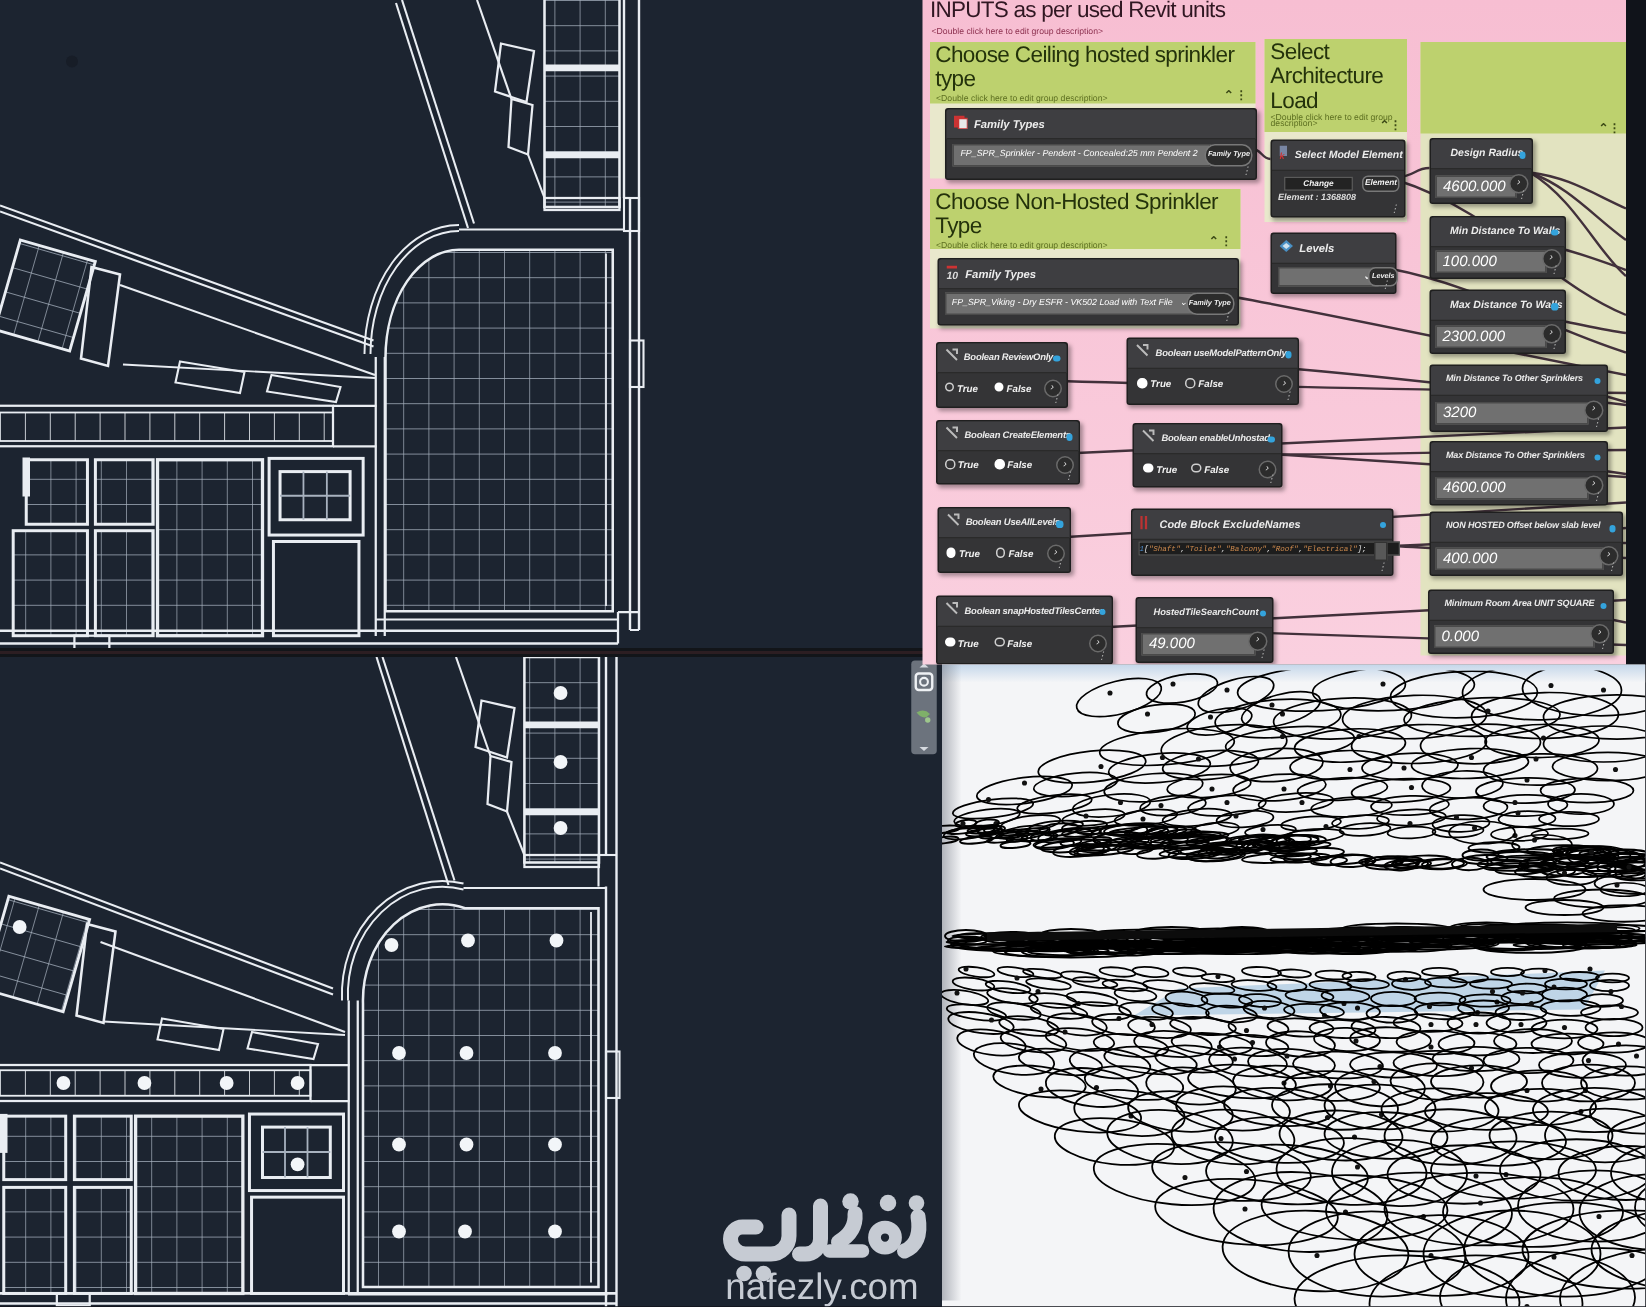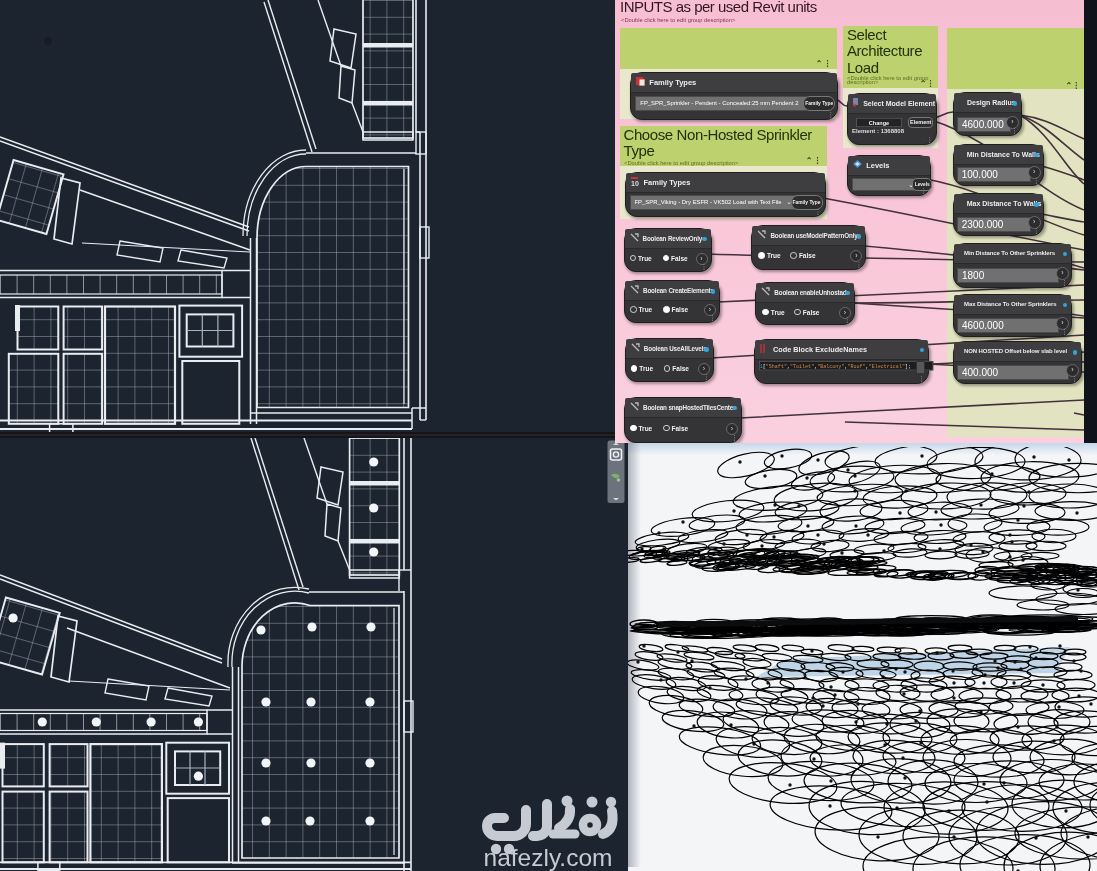--- a/index.html
+++ b/index.html
@@ -307,39 +307,43 @@
 
 <text x="548" y="428" font-family="Liberation Sans, sans-serif" font-size="24.5" fill="#c6cbd3" text-anchor="middle" font-weight="400">nafezly.com</text>
 </svg>
 
 <div class="abs" style="left:615px;top:0;width:469px;height:443px;background:linear-gradient(#f7bed2,#fad0df);overflow:hidden">
 <style>
 .grp{position:absolute;}
 .grp .gh{padding:1px 4px 0 4px;}
 .gt1{font-size:15px;font-weight:400;color:#24320b;line-height:16.5px;letter-spacing:-0.4px;}
 .gd{font-size:8.5px;color:#5c6e20;white-space:nowrap;overflow:visible;transform:scale(0.68);transform-origin:0 0;width:147%;}
-.node{position:absolute;background:#343436;border:1px solid #1f1f1f;border-radius:12px;box-shadow:1.5px 2px 3px rgba(0,0,0,.35);}
+.node{position:absolute;background:#343436;border:1px solid #1f1f1f;border-radius:2px;box-shadow:1.5px 2px 3px rgba(0,0,0,.35);font-style:italic;}
 .nh{height:19px;background:#3e3e41;border-bottom:1px solid #2a2a2a;color:#ececec;font-size:7px;font-weight:700;line-height:19px;white-space:nowrap;overflow:hidden;border-radius:2px 2px 0 0;}
 .nh .ic{display:inline-block;width:9px;height:9px;margin:0 4px 0 5px;vertical-align:-1px;}
 .bluedot{position:absolute;right:4px;top:8px;width:4.5px;height:4.5px;border-radius:50%;background:#34a3dc;}
 .field{position:absolute;background:#707070;border:1px solid #4a4a4a;color:#fff;font-size:10px;line-height:12px;padding:0 4px;white-space:nowrap;overflow:hidden;}
 .outbtn{position:absolute;width:10px;height:10px;border-radius:50%;background:#2c2c2c;border:1px solid #6a6a6a;color:#ddd;font-size:7px;text-align:center;line-height:9px;}
 .pill{position:absolute;background:#2c2c2c;border:1px solid #787878;border-radius:7px;color:#f0f0f0;font-weight:700;text-align:center;white-space:nowrap;overflow:hidden;}
 .radio{position:absolute;color:#f2f2f2;font-size:6.5px;font-weight:700;}
 .rc{display:inline-block;width:4.5px;height:4.5px;border-radius:50%;border:1.2px solid #cfcfcf;vertical-align:-0.5px;margin-right:2px;}
 .rcf{background:#fff;border-color:#fff;}
 .dots3{position:absolute;right:3px;bottom:1px;color:#aaa;font-size:7px;line-height:6px;text-align:center;}
 .caret{position:absolute;color:#3c4a16;font-size:8px;font-weight:700;}
 </style>
 
 <div style="position:absolute;left:5px;top:-2px;font-size:15px;color:#301722;letter-spacing:-0.5px">INPUTS as per used Revit units</div>
 <div style="position:absolute;left:6px;top:16.5px;font-size:8.5px;color:#8c2f4e;transform:scale(0.68);transform-origin:0 0">&lt;Double click here to edit group description&gt;</div>
 
 <div class="grp" style="left:4.5px;top:27.6px;width:217px;height:91px;background:#e9e8cc">
  <div style="position:absolute;left:0;top:0;width:217px;height:41.5px;background:#bdd16e"></div>
+ <div class="gh" style="position:relative">
+  <div class="gt1">Choose Ceiling hosted sprinkler type</div>
+  <div class="gd">&lt;Double click here to edit group description&gt;</div>
+ </div>
  <div class="caret" style="right:14px;top:31px">⌃</div>
         <div class="caret" style="right:5px;top:31px">⋮</div>
 </div>
 
 <div class="grp" style="left:4.5px;top:125.8px;width:207px;height:93px;background:#e9e8cc">
  <div style="position:absolute;left:0;top:0;width:207px;height:40px;background:#bdd16e"></div>
  <div class="gh" style="position:relative">
   <div class="gt1">Choose Non-Hosted Sprinkler Type</div>
   <div class="gd">&lt;Double click here to edit group description&gt;</div>
  </div>
@@ -451,39 +455,45 @@
 
 <div class="node" style="left:337.7px;top:193px;width:89px;height:41px">
  <div class="nh" style="font-size:7px;padding-left:13px">Max Distance To Walls<span class="bluedot"></span></div>
  <div class="field" style="left:3px;top:23px;width:64px;height:13px;line-height:13px">2300.000</div>
  <div class="outbtn" style="right:2px;top:22px;width:11px;height:11px;line-height:10px">›</div>
  <div class="dots3">⋮</div>
 </div>
 
 <div class="node" style="left:338px;top:242.7px;width:117px;height:43px">
  <div class="nh" style="font-size:6px;letter-spacing:-0.1px;padding-left:10px">Min Distance To Other Sprinklers<span class="bluedot"></span></div>
- <div class="field" style="left:3px;top:24px;width:92px;height:13px;line-height:13px">1800</div>
+ <div class="field" style="left:3px;top:24px;width:92px;height:13px;line-height:13px">3200</div>
  <div class="outbtn" style="right:2px;top:23px;width:11px;height:11px;line-height:10px">›</div>
  <div class="dots3">⋮</div>
 </div>
 
 <div class="node" style="left:338px;top:293.6px;width:117px;height:41px">
  <div class="nh" style="font-size:6px;letter-spacing:-0.1px;padding-left:10px">Max Distance To Other Sprinklers<span class="bluedot"></span></div>
  <div class="field" style="left:3px;top:23px;width:92px;height:13px;line-height:13px">4600.000</div>
  <div class="outbtn" style="right:2px;top:22px;width:11px;height:11px;line-height:10px">›</div>
  <div class="dots3">⋮</div>
 </div>
 
 <div class="node" style="left:338px;top:341.4px;width:127px;height:41px">
  <div class="nh" style="font-size:6px;letter-spacing:-0.1px;padding-left:10px">NON HOSTED Offset below slab level<span class="bluedot"></span></div>
  <div class="field" style="left:3px;top:23px;width:102px;height:13px;line-height:13px">400.000</div>
  <div class="outbtn" style="right:2px;top:22px;width:11px;height:11px;line-height:10px">›</div>
  <div class="dots3">⋮</div>
 </div>
 
+<div class="node" style="left:337px;top:392.6px;width:122px;height:41px">
+ <div class="nh" style="font-size:6px;letter-spacing:-0.1px;padding-left:10px">Minimum Room Area UNIT SQUARE<span class="bluedot"></span></div>
+ <div class="field" style="left:3px;top:23px;width:97px;height:13px;line-height:13px">0.000</div>
+ <div class="outbtn" style="right:2px;top:22px;width:11px;height:11px;line-height:10px">›</div>
+ <div class="dots3">⋮</div>
+</div>
 
 <div class="node" style="left:8.5px;top:227.8px;width:86px;height:42px">
  <div class="nh" style="font-size:6.3px;letter-spacing:-0.15px"><span class="ic"><svg width="9" height="9">
               <path d="M1,1 L8,8 M5,1 L8,1 L8,4" stroke="#bbb" stroke-width="1.3" fill="none"></path>
             </svg></span>Boolean ReviewOnly<span class="bluedot"></span></div>
  <div class="radio" style="left:5px;top:26px"><span class="rc"></span>True</div>
  <div class="radio" style="left:38px;top:26px"><span class="rc rcf"></span>False</div>
  <div class="outbtn" style="right:3px;top:24px">›</div>
  <div class="dots3">⋮</div>
 </div>
@@ -540,20 +550,26 @@
 <div class="node" style="left:9px;top:396.5px;width:116px;height:44.4px">
  <div class="nh" style="font-size:6.3px;letter-spacing:-0.15px"><span class="ic"><svg width="9" height="9">
               <path d="M1,1 L8,8 M5,1 L8,1 L8,4" stroke="#bbb" stroke-width="1.3" fill="none"></path>
             </svg></span>Boolean snapHostedTilesCenter<span class="bluedot"></span></div>
  <div class="radio" style="left:5px;top:27px"><span class="rc rcf"></span>True</div>
  <div class="radio" style="left:38px;top:27px"><span class="rc"></span>False</div>
  <div class="outbtn" style="right:3px;top:25px">›</div>
  <div class="dots3">⋮</div>
 </div>
 
+<div class="node" style="left:142px;top:397.5px;width:90px;height:42px">
+ <div class="nh" style="font-size:6.2px;padding-left:11px">HostedTileSearchCount<span class="bluedot"></span></div>
+ <div class="field" style="left:3px;top:23px;width:66px;height:13px;line-height:13px">49.000</div>
+ <div class="outbtn" style="right:3px;top:22px;width:11px;height:11px;line-height:10px">›</div>
+ <div class="dots3">⋮</div>
+</div>
 </div>
 
 <div class="abs" style="left:628px;top:443px;width:469px;height:428px;background:#f4f5f7;overflow:hidden">
 <div class="abs" style="left:0;top:0;width:469px;height:12px;background:linear-gradient(#c5d7ea,#f4f5f7)"></div>
 <div class="abs" style="left:0;top:0;width:13px;height:424px;background:linear-gradient(90deg,rgba(110,116,128,.5),rgba(110,116,128,0))"></div>
 <svg class="abs" style="left:0;top:4px" width="469" height="424" viewBox="0 0 469 424">
 
 <g transform="translate(0,0)">
 
 <ellipse cx="118" cy="18" rx="29" ry="11.0" stroke="black" stroke-width="1.15" fill="none" transform="rotate(-14 118 18)"></ellipse>

